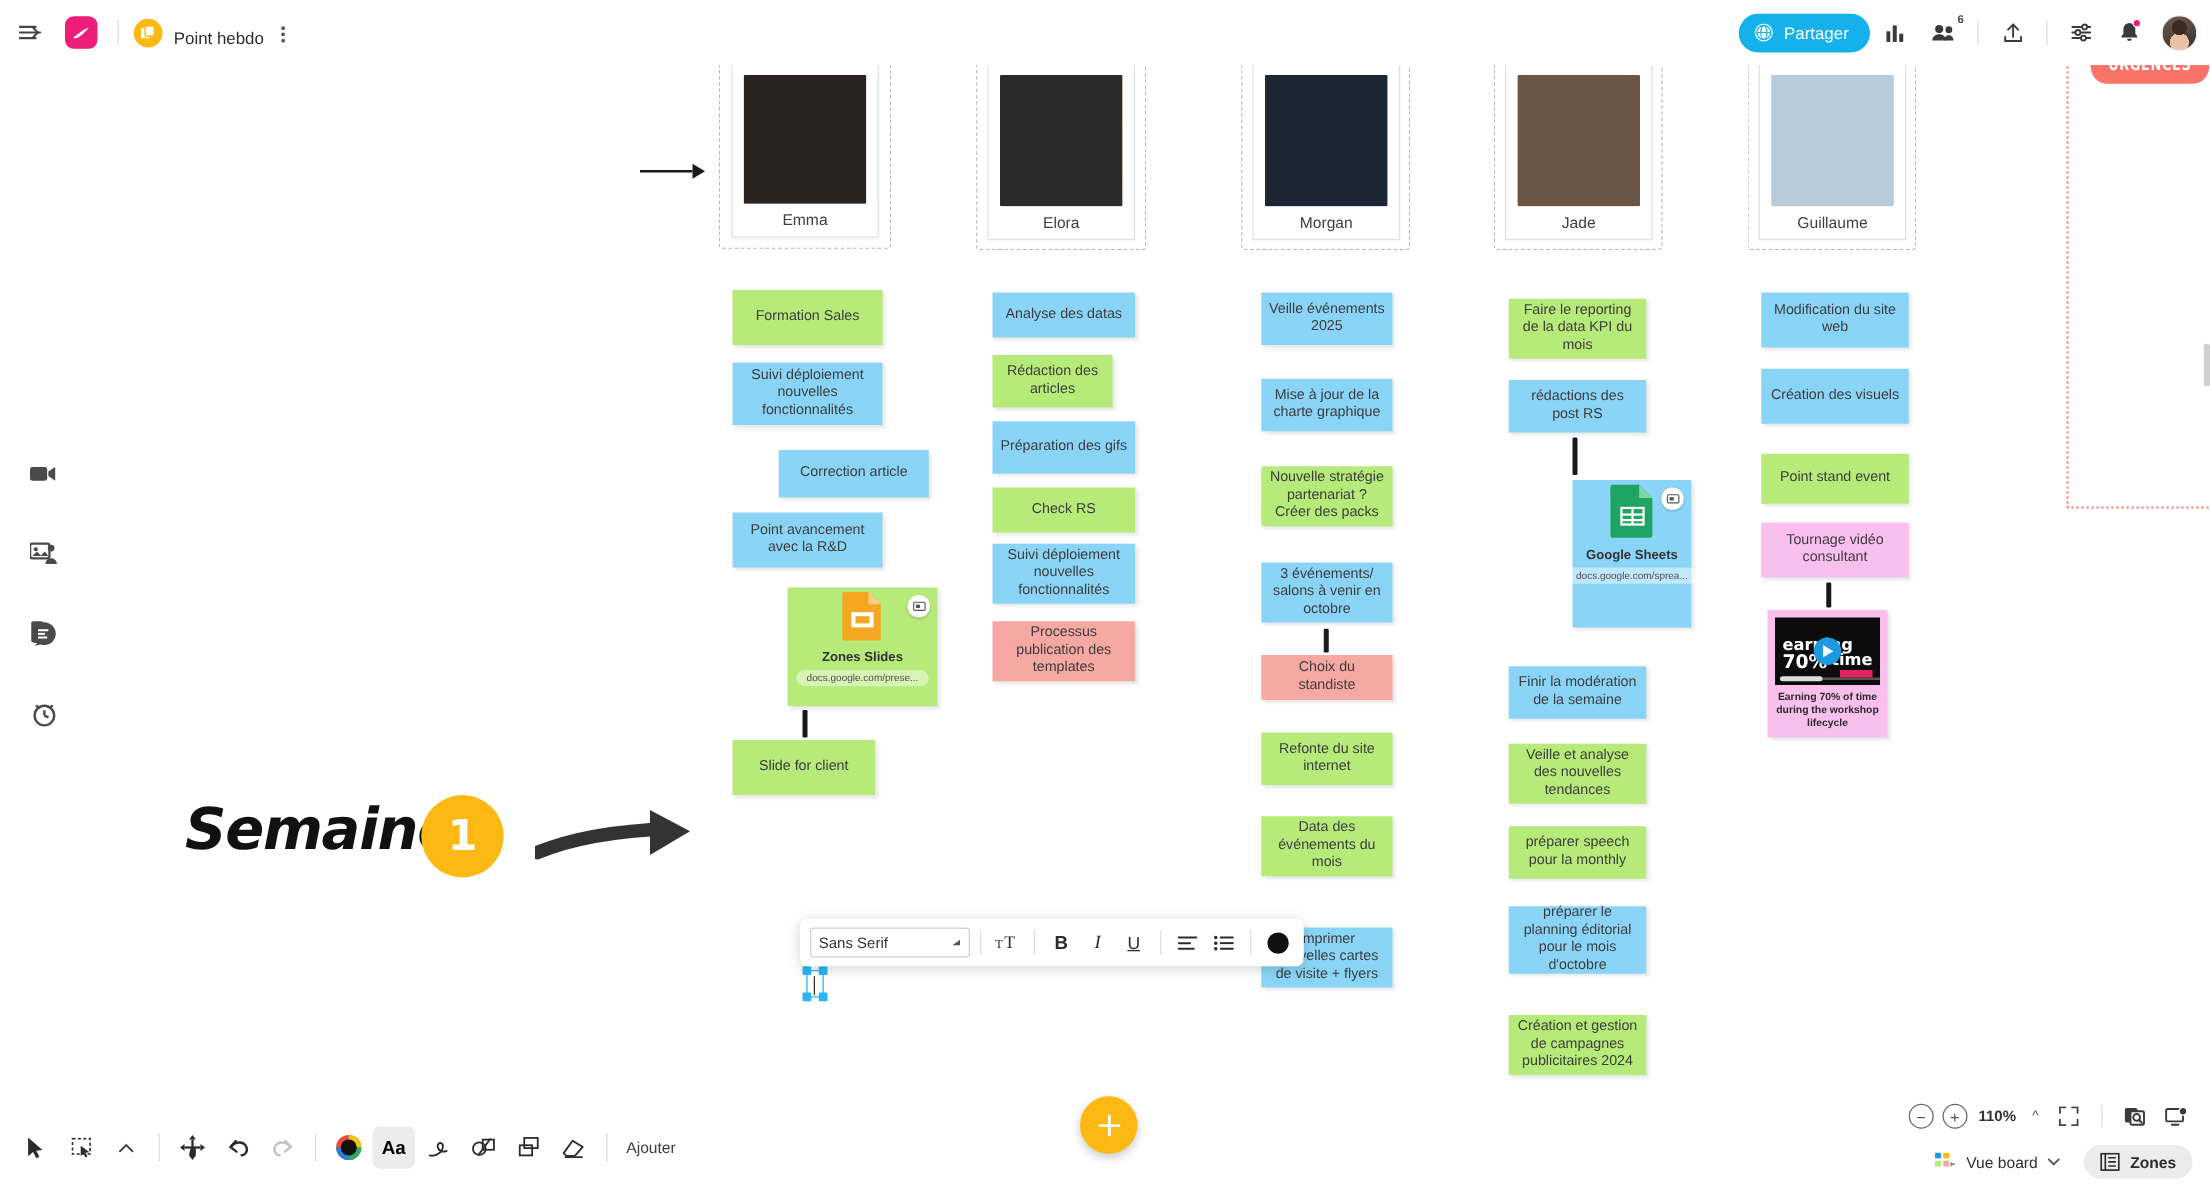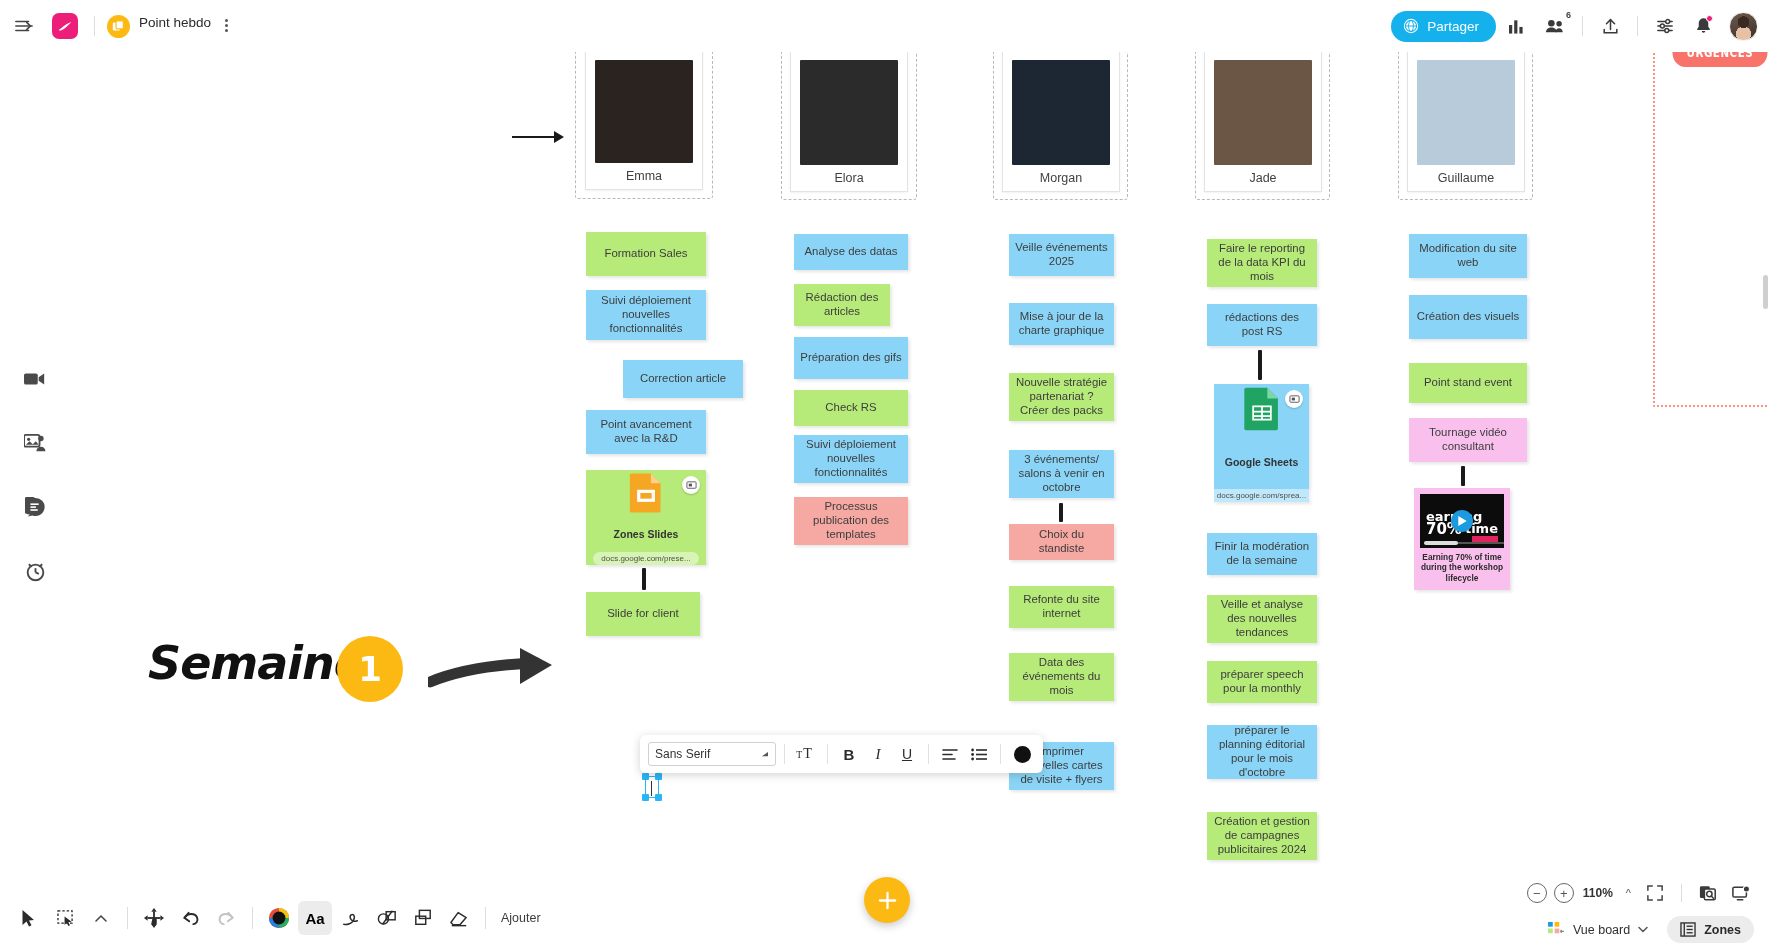--- a/index.html
+++ b/index.html
@@ -24,21 +24,21 @@
     display: flex; align-items: center; justify-content: center;
     cursor: pointer;
   }
   .logo-tile {
     width: 26px; height: 26px; border-radius: 7px; background: #ec1e79;
     display: flex; align-items: center; justify-content: center;
     margin: 0 10px; cursor: pointer;
   }
   .vdivider { width: 1px; height: 20px; background: #dcdcdc; margin: 0 6px; }
   .board-chip {
-    display: flex; align-items: flex-start; gap: 9px; padding: 4px 8px 4px 6px;
+    display: flex; align-items: flex-end; gap: 9px; padding: 4px 8px 4px 6px;
     border-radius: 18px; cursor: pointer;
   }
   .board-folder {
     width: 23px; height: 23px; border-radius: 50%; background: #FDB913;
     display:flex; align-items:center; justify-content:center;
   }
   .board-title { font-size: 13.5px; color: #2b2b2b; }
   .kebab { display:flex; flex-direction:column; gap:2px; padding: 4px 5px; cursor:pointer; }
   .kebab i { width:3px; height:3px; border-radius:50%; background:#555; display:block; }
 
@@ -112,22 +112,22 @@
     cursor: pointer; word-break: break-word;
   }
   .note.green { background:#b6ea79; }
   .note.blue  { background:#8ad5f7; }
   .note.pink  { background:#f6a8a2; }
   .note.magenta { background:#f9c0ee; }
 
   
   .embed {
     position:absolute; display:flex; flex-direction:column; align-items:center;
-    justify-content:space-between; box-shadow: 2px 2px 3px rgba(0,0,0,.10);
-    cursor:pointer; padding-top: 2px;
+    justify-content:flex-start; box-shadow: 2px 2px 3px rgba(0,0,0,.10);
+    cursor:pointer; padding-top: 2px; margin-left: 44px;
   }
   .embed.green { background:#b6ea79; }
   .embed.blue  { background:#8ad5f7; }
   .embed-title { font-size:10.5px; font-weight:bold; color:#333; margin-top: 6px;}
   .embed-url {
     font-size: 8px; color:#4f4f4f; background: rgba(255,255,255,.45);
     border-radius: 8px; padding: 2px 8px; margin-top: 4px;
   }
   .embed-badge {
     position:absolute; top: 6px; right: 6px; width: 18px; height: 18px;

